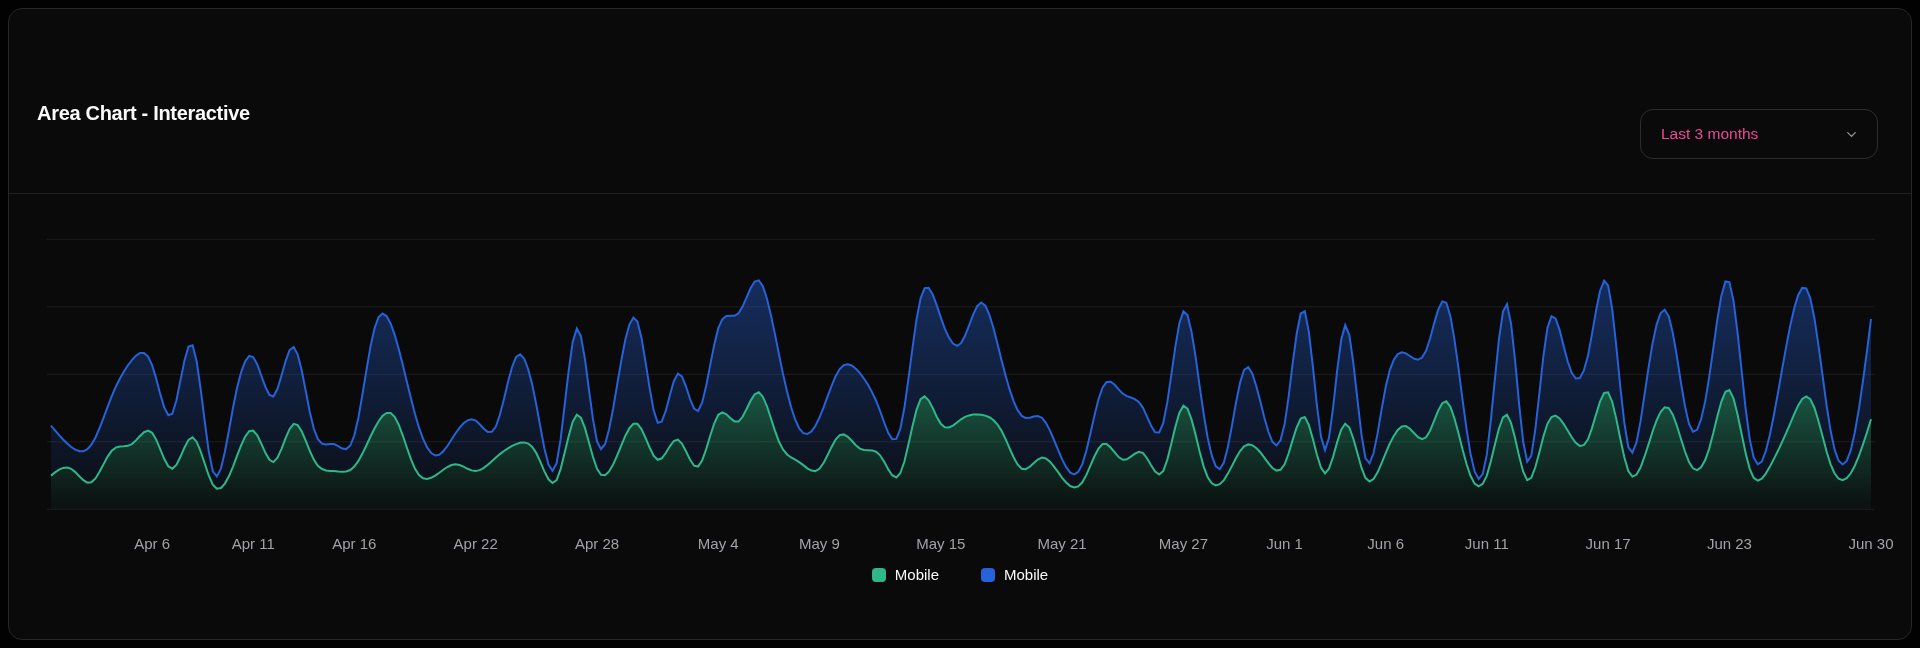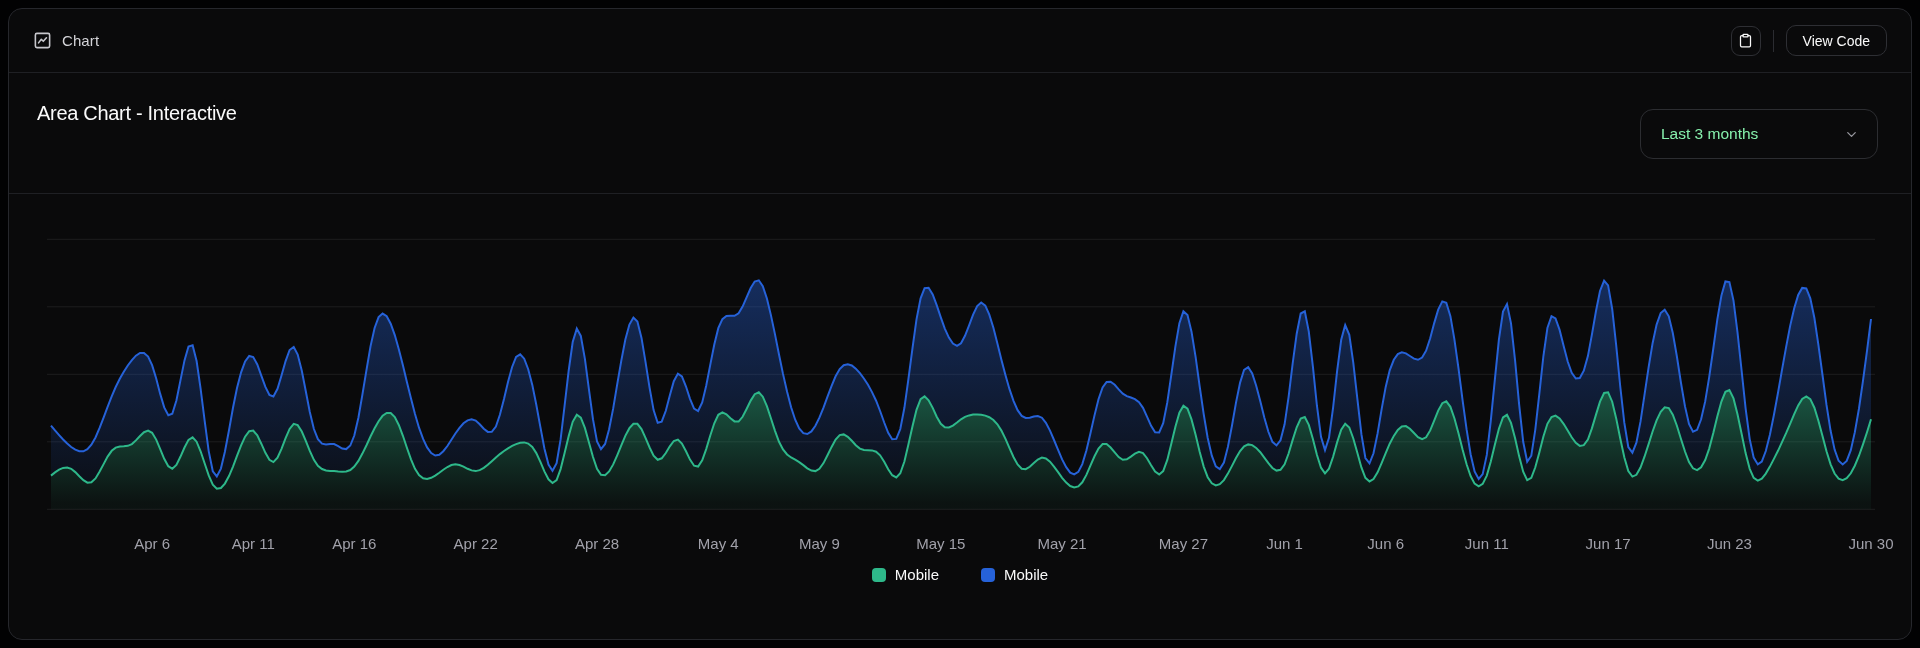--- a/index.html
+++ b/index.html
@@ -11,61 +11,40 @@
     display:flex;align-items:center;padding:0 24px;box-sizing:border-box;}
   .toolbar-title{color:#d4d4d8;font-size:15px;margin-left:10px;letter-spacing:.1px;}
   .toolbar-right{margin-left:auto;display:flex;align-items:center;gap:12px;}
   .icon-btn{width:30px;height:30px;border:1px solid #2e2f34;border-radius:9px;background:transparent;
     display:flex;align-items:center;justify-content:center;cursor:pointer;padding:0;}
   .vdivider{width:1px;height:22px;background:#2b2c31;}
   .view-code-btn{height:31px;padding:0 16px;border:1px solid #2e2f34;border-radius:10px;background:transparent;
     color:#fafafa;font-size:14px;font-weight:500;cursor:pointer;font-family:inherit;}
   
   .cardheader{position:absolute;left:0;top:64px;right:0;height:121px;border-bottom:1px solid #1f2024;box-sizing:border-box;}
-  .title{position:absolute;left:28px;top:29px;color:#fafafa;font-size:20px;font-weight:400;letter-spacing:-.3px;}
+  .title{position:absolute;left:28px;top:29px;color:#fafafa;font-size:20px;font-weight:700;letter-spacing:-.3px;}
   .subtitle{position:absolute;left:28px;top:65px;color:#9d9da6;font-size:15.5px;}
   .range-select{position:absolute;right:33px;top:36px;width:238px;height:50px;border:1px solid #2c2d31;
     border-radius:13px;background:transparent;display:flex;align-items:center;justify-content:space-between;
-    padding:0 18px 0 20px;box-sizing:border-box;cursor:pointer;color:#86efac;font-size:15.5px;font-family:inherit;}
+    padding:0 18px 0 20px;box-sizing:border-box;cursor:pointer;color:#ec4899;font-size:15.5px;font-family:inherit;}
   
   #chart-svg{position:absolute;left:1px;top:161px;}
   .grid{stroke:rgba(255,255,255,.08);stroke-width:1;}
   .tick{fill:#a1a1aa;font-size:15px;font-family:"Liberation Sans","DejaVu Sans",sans-serif;}
   
   .legend{position:absolute;left:0;right:0;top:557px;display:flex;justify-content:center;align-items:center;gap:42px;}
   .legend-item{display:flex;align-items:center;gap:9px;color:#fafafa;font-size:15px;}
   .swatch{width:14px;height:14px;border-radius:4px;display:inline-block;}
   svg{display:block;}
 </style>
 </head>
 <body>
 
 <div class="card">
 
-  <div class="toolbar">
-    <span>
-      <svg width="19" height="19" viewBox="0 0 24 24" fill="none" stroke="#c8c8cd" stroke-width="2" stroke-linecap="round" stroke-linejoin="round">
-        <rect x="3" y="3" width="18" height="18" rx="2"></rect>
-        <path d="M7 15l3.5-4.5 2.5 2.5L17 8.5"></path>
-      </svg>
-    </span>
-    <span class="toolbar-title">Chart</span>
-    <div class="toolbar-right">
-      <button class="icon-btn">
-        <span>
-          <svg width="15" height="15" viewBox="0 0 24 24" fill="none" stroke="#fafafa" stroke-width="2" stroke-linecap="round" stroke-linejoin="round">
-            <rect x="8" y="2" width="8" height="4" rx="1"></rect>
-            <path d="M16 4h2a2 2 0 0 1 2 2v14a2 2 0 0 1-2 2H6a2 2 0 0 1-2-2V6a2 2 0 0 1 2-2h2"></path>
-          </svg>
-        </span>
-      </button>
-      <div class="vdivider"></div>
-      <button class="view-code-btn">View Code</button>
-    </div>
-  </div>
 
   <div class="cardheader">
     <div class="title">Area Chart - Interactive</div>
     <button class="range-select">
       <span>Last 3 months</span>
       <span>
         <svg width="15" height="15" viewBox="0 0 24 24" fill="none" stroke="#98989f" stroke-width="2" stroke-linecap="round" stroke-linejoin="round">
           <path d="M6 9l6 6 6-6"></path>
         </svg>
       </span>

